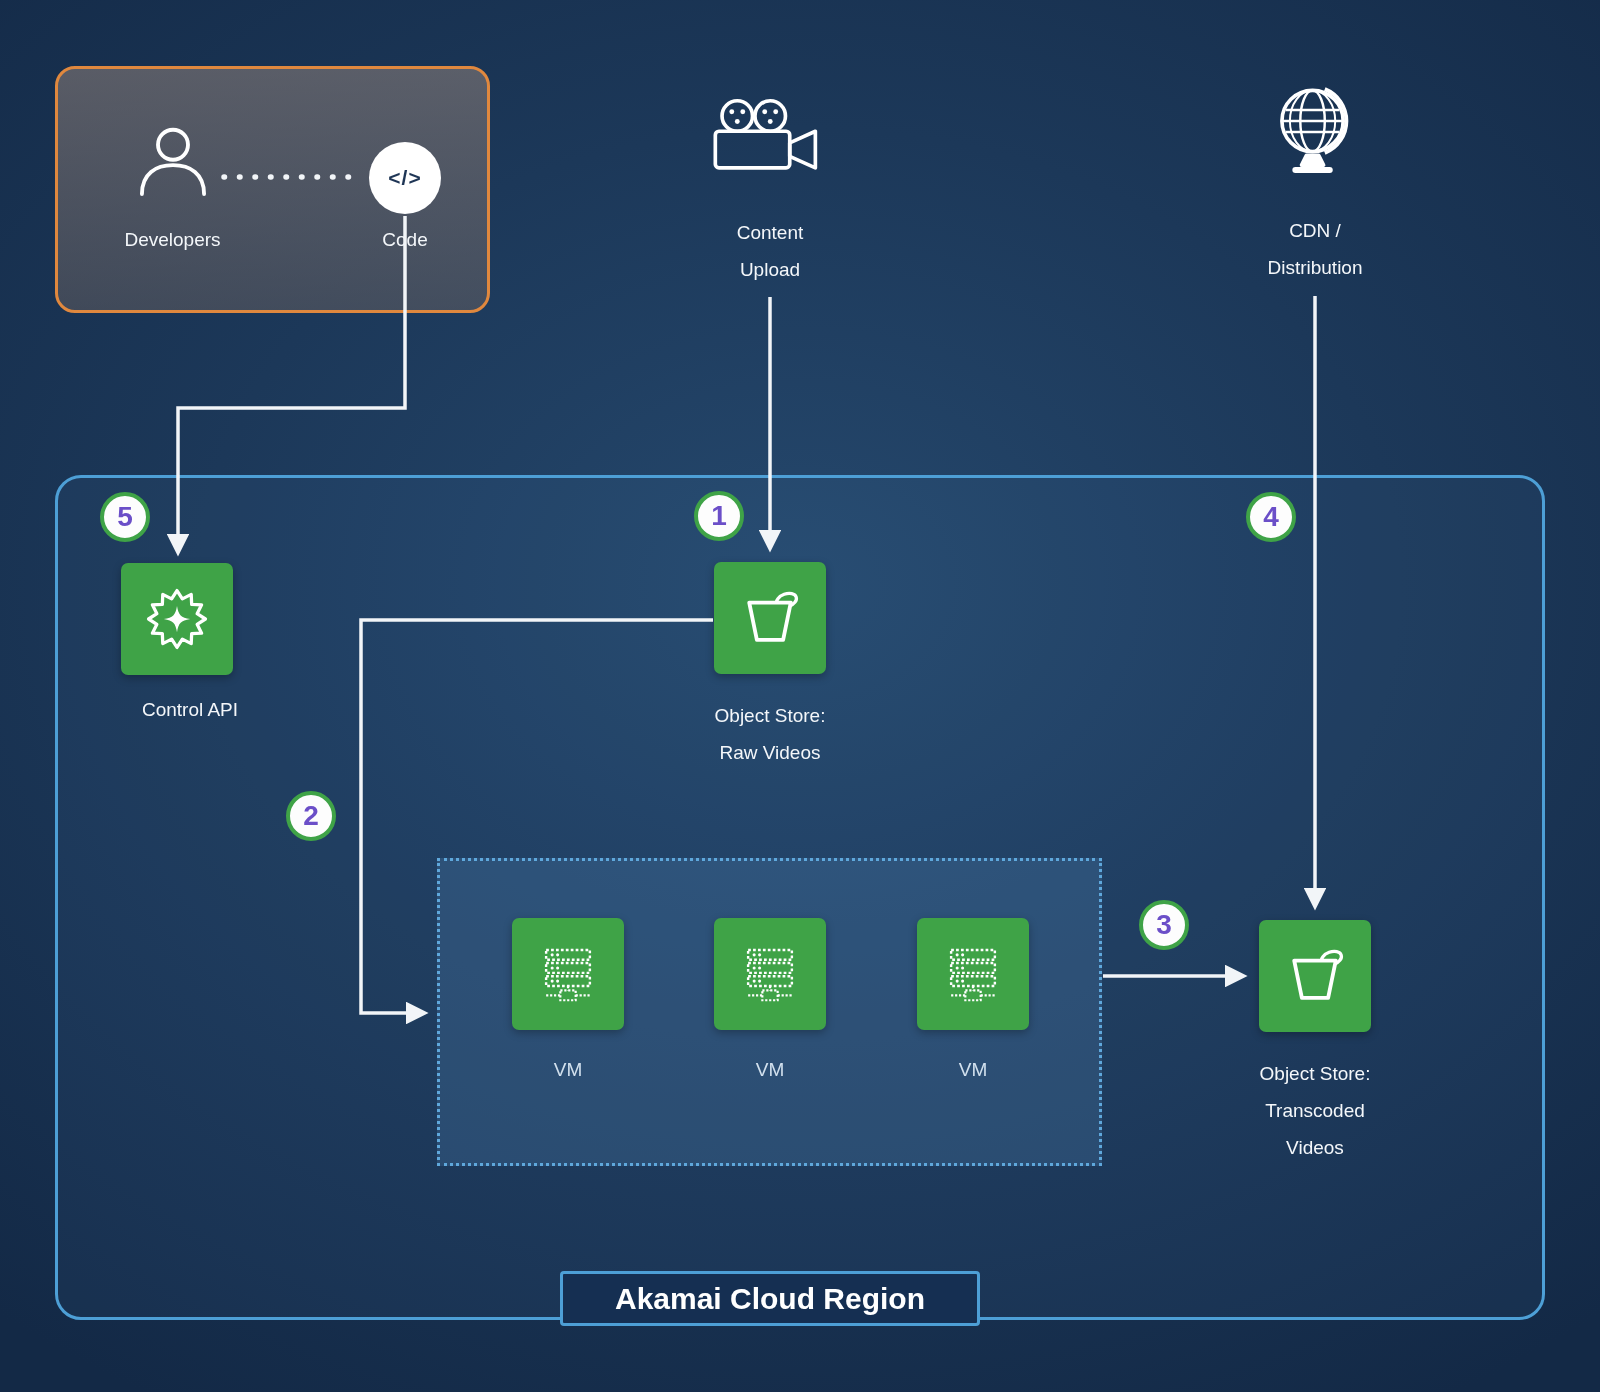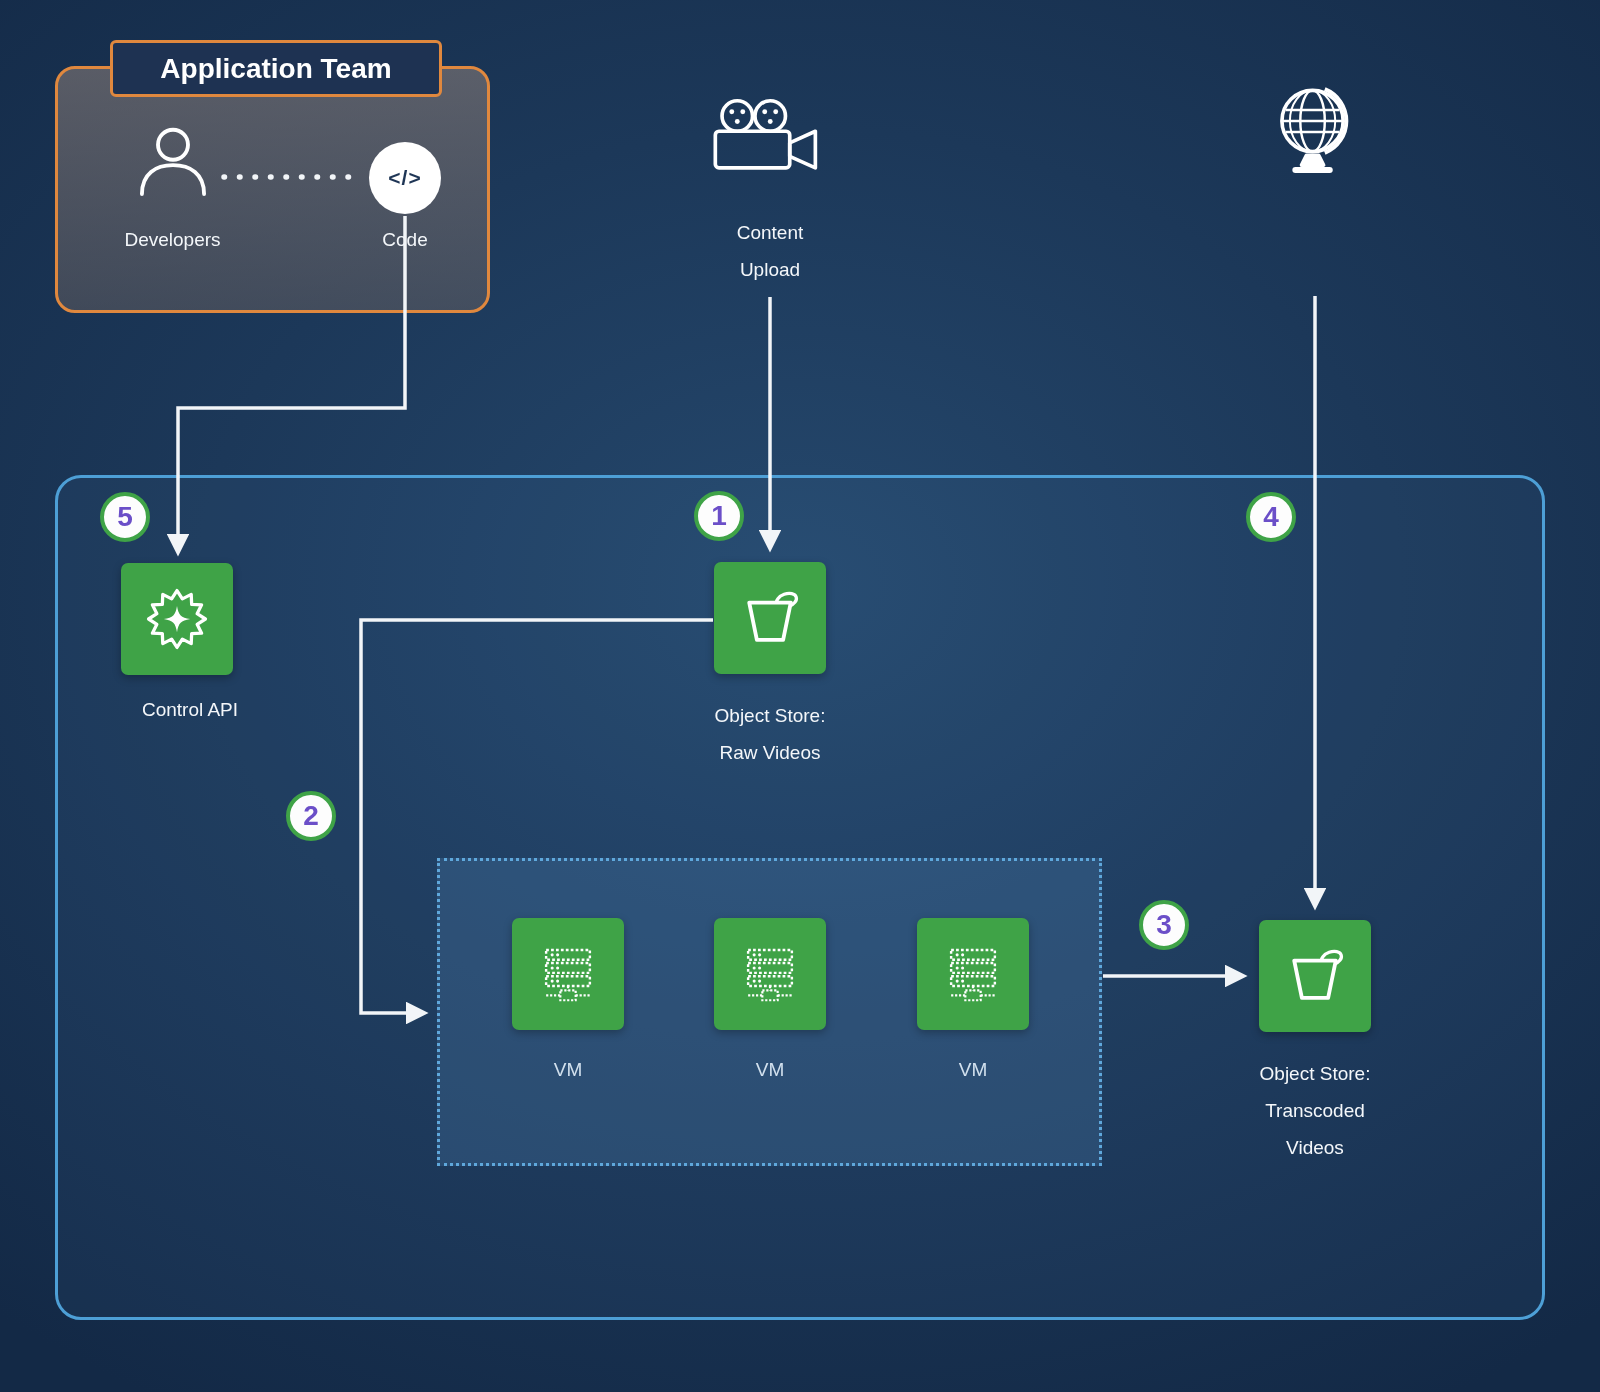--- a/index.html
+++ b/index.html
@@ -72,21 +72,20 @@
   }
 
   .arrows { position:absolute; left:0; top:0; width:1600px; height:1392px; z-index:3; pointer-events:none; }
 </style>
 </head>
 <body>
 
 <div class="canvas">
 
   <div class="app-team-box"></div>
-  <div class="app-team-tab">Application Team</div>
 
   <div class="icon-wrap" style="left:128px; top:118px;">
     <svg width="90" height="90" viewBox="0 0 84 84" fill="none">
       <circle cx="42" cy="25" r="14" stroke="#fff" stroke-width="3.6"></circle>
       <path d="M13 71 C13 52 26 44 42 44 C58 44 71 52 71 71" stroke="#fff" stroke-width="3.6" stroke-linecap="round"></path>
     </svg>
   </div>
   <div class="code-circle">&lt;/&gt;</div>
 
   <div class="label" style="left:75px; top:221px; width:195px;">Developers</div>
@@ -115,22 +114,25 @@
       <ellipse cx="38" cy="32" rx="10" ry="25" stroke="#fff" stroke-width="2"></ellipse>
       <ellipse cx="38" cy="32" rx="18.5" ry="25" stroke="#fff" stroke-width="1.6"></ellipse>
       <path d="M16 23 H60" stroke="#fff" stroke-width="2"></path>
       <path d="M13 32 H63" stroke="#fff" stroke-width="2"></path>
       <path d="M16 41 H60" stroke="#fff" stroke-width="2"></path>
       <path d="M48 6 A28 28 0 0 1 48 58" stroke="#fff" stroke-width="3.2"></path>
       <path d="M33 60 H43 L47 68 H29 Z" stroke="#fff" stroke-width="3" stroke-linejoin="round" fill="#fff"></path>
       <path d="M24 72 H52" stroke="#fff" stroke-width="5" stroke-linecap="round"></path>
     </svg>
   </div>
+  <div class="label" style="left:1195px; top:212px; width:240px;">CDN /
+Distribution</div>
 
   <div class="region-box"></div>
+  <div class="region-tab">Akamai Cloud Region</div>
 
   <div class="node" style="left:121px; top:563px;">
     <svg width="70" height="70" viewBox="0 0 64 64" fill="none">
       <polygon points="58,32 50.4,36.9 54.5,45 45.4,45.4 45,54.5 36.9,50.4 32,58 27.1,50.4 19,54.5 18.6,45.4 9.5,45 13.6,36.9 6,32 13.6,27.1 9.5,19 18.6,18.6 19,9.5 27.1,13.6 32,6 36.9,13.6 45,9.5 45.4,18.6 54.5,19 50.4,27.1" stroke="#fff" stroke-width="3" stroke-linejoin="round"></polygon>
       <path d="M32 20 C33.5 28.5 35.5 30.5 44 32 C35.5 33.5 33.5 35.5 32 44 C30.5 35.5 28.5 33.5 20 32 C28.5 30.5 30.5 28.5 32 20 Z" fill="#fff"></path>
     </svg>
   </div>
   <div class="label" style="left:90px; top:691px; width:200px;">Control API</div>
 
   <div class="node" style="left:714px; top:562px;">

